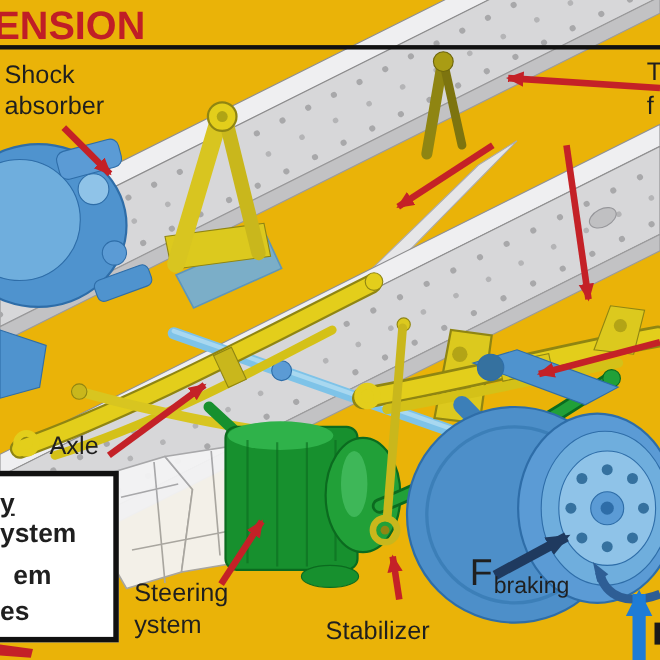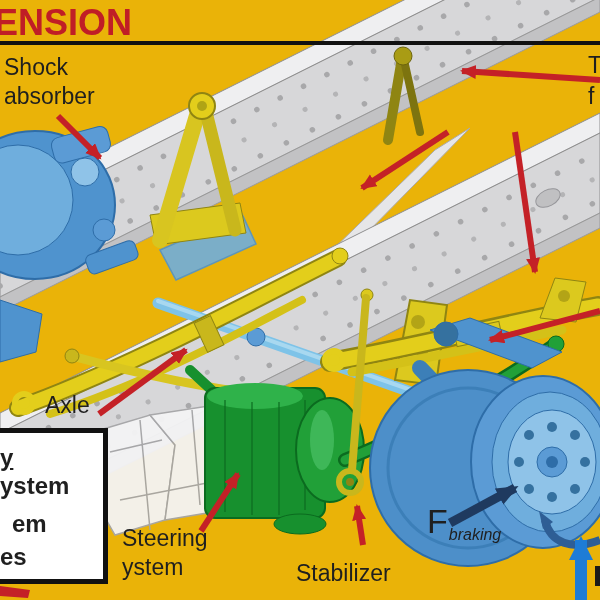--- a/index.html
+++ b/index.html
@@ -28,21 +28,21 @@
   }
   .legend-frag{position:absolute;left:37px;font-size:24px;font-weight:700;line-height:30px;white-space:nowrap;}
   .lf0{top:10px;text-decoration:underline;}
   .lf1{top:38px;}
   .lf2{top:76px;margin-left:12px;}
   .lf3{top:109px;}
   #steering-label{left:122px;top:524px;}
   #stabilizer-label{left:296px;top:559px;}
   #fbraking-label{left:427px;top:502px;white-space:nowrap;}
   #fbraking-label .fsym{font-size:34px;font-weight:500;}
-  #fbraking-label .fsub{font-size:16px;font-weight:500;position:relative;top:7px;left:1px;font-style:italic;}
+  #fbraking-label .fsub{font-size:21px;font-weight:500;position:relative;top:7px;left:1px;}
   svg{position:absolute;left:0;top:0;}
 </style>
 </head>
 <body>
 
 <div id="stage">
 
   <svg width="600" height="600" viewBox="0 0 600 600">
     <defs>
       <marker id="ra" markerUnits="userSpaceOnUse" markerWidth="20" markerHeight="16" refX="14" refY="7" orient="auto">

